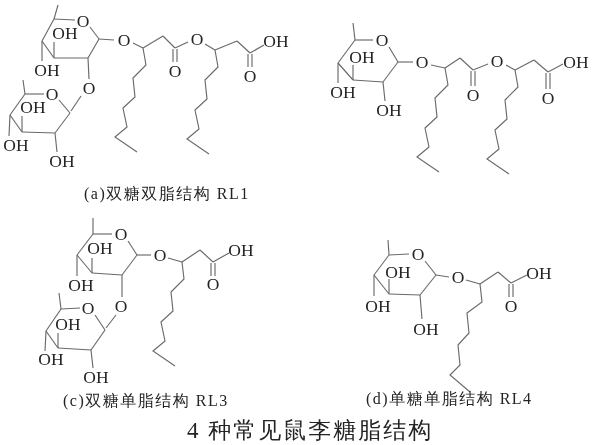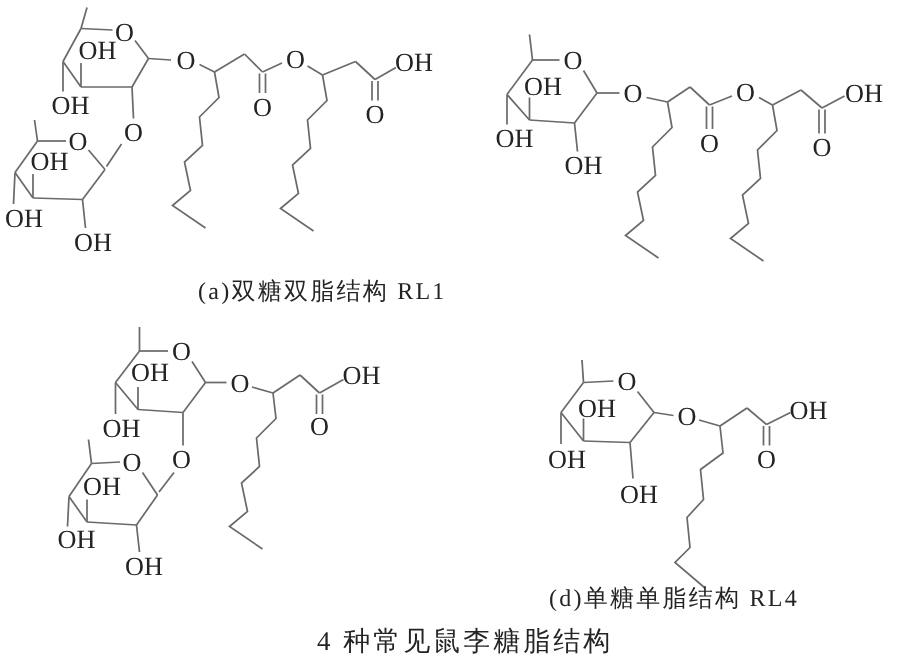--- a/index.html
+++ b/index.html
@@ -3,25 +3,25 @@
 <meta charset="utf-8">
 <style>
   html,body{margin:0;padding:0;background:#fff;}
   .figure{position:relative;width:600px;height:445px;background:#fff;overflow:hidden;
           font-family:"Liberation Serif","DejaVu Serif",serif;}
   svg{position:absolute;left:0;top:0;}
   svg polyline{fill:none;stroke:var(--bond-color,#6a6a6a);stroke-width:1.15;stroke-linecap:butt;stroke-linejoin:miter;}
   svg text{font-family:"Liberation Serif","DejaVu Serif",serif;font-size:17.5px;
            fill:var(--label-color,#222);text-anchor:middle;dominant-baseline:central;}
   .cap{position:absolute;color:var(--label-color,#222);font-size:16px;letter-spacing:1.5px;white-space:nowrap;}
-  .cap-a{left:84px;top:184px;margin-left:48px;}
+  .cap-a{left:84px;top:184px;}
   .cap-b{left:383px;top:184px;}
   .cap-c{left:63px;top:391px;}
   .cap-d{left:366px;top:389px;}
-  .cap-main{left:20px;top:415px;width:580px;text-align:center;font-size:18px;letter-spacing:2px;}
+  .cap-main{left:20px;top:415px;width:580px;text-align:center;font-size:23px;letter-spacing:2px;}
 </style>
 </head>
 <body>
 
 <div class="figure" style="background: rgb(255, 255, 255);">
   <svg width="600" height="445" viewBox="0 0 600 445" xmlns="http://www.w3.org/2000/svg">
       <g>
         <polyline points="58,5 54,19"></polyline>
         <polyline points="54,19 75,20"></polyline>
         <polyline points="90,27 99,39"></polyline>
@@ -172,15 +172,16 @@
         <text x="418" y="254">O</text>
         <text x="398" y="272">OH</text>
         <text x="378" y="306">OH</text>
         <text x="426" y="329">OH</text>
         <text x="458" y="277">O</text>
         <text x="511" y="306">O</text>
         <text x="539" y="273">OH</text>
       </g>
     </svg>
   <div class="cap cap-a">(a)双糖双脂结构 RL1</div>
+  <div class="cap cap-c">(c)双糖单脂结构 RL3</div>
   <div class="cap cap-d">(d)单糖单脂结构 RL4</div>
   <div class="cap cap-main">4 种常见鼠李糖脂结构</div>
 </div>
 
 </body></html>

